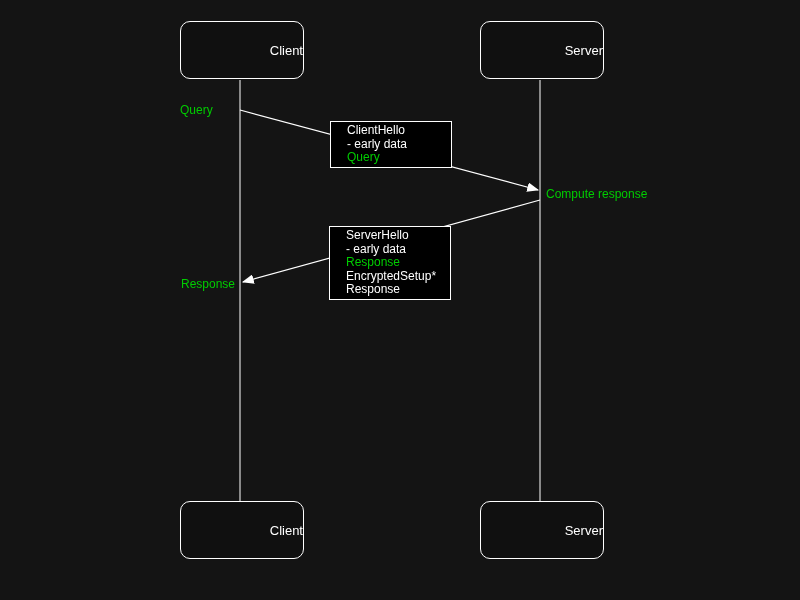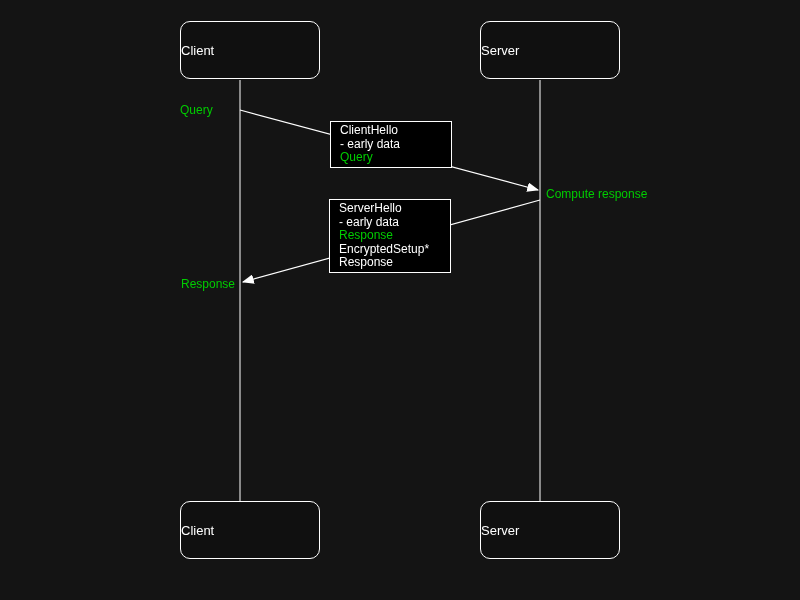--- a/index.html
+++ b/index.html
@@ -2,36 +2,36 @@
 <html><head>
 <meta charset="utf-8">
 <style>
   html,body{margin:0;padding:0;background:#141414;}
   .stage{
     position:relative;width:800px;height:600px;background:#141414;
     font-family:"Liberation Sans",sans-serif;overflow:hidden;
   }
   .layer{position:absolute;left:0;top:0;pointer-events:none;}
   .actor{
-    position:absolute;width:140px;height:58px;box-sizing:border-box;
+    position:absolute;width:124px;height:58px;box-sizing:border-box;
     border:1.5px solid #ffffff;border-radius:10px;background:#101010;
-    color:#ffffff;display:flex;align-items:center;justify-content:flex-start;
+    color:#ffffff;display:flex;align-items:center;justify-content:flex-end;
     font-size:13px;
   }
   .a-tl{left:180px;top:21px;}
   .a-tr{left:480px;top:21px;}
   .a-bl{left:180px;top:501px;}
   .a-br{left:480px;top:501px;}
   .msgbox{
     position:absolute;width:122px;box-sizing:border-box;
     border:1.5px solid #ffffff;background:#000000;color:#ffffff;
-    font-size:12px;line-height:13.5px;padding:2px 9px;
+    font-size:12px;line-height:13.5px;padding:2px 16px;
   }
   .m1{left:330px;top:121px;}
-  .m2{left:329px;top:199px;}
+  .m2{left:329px;top:226px;}
   .green{color:#00cc00;}
   .lbl{position:absolute;font-size:12px;color:#00cc00;white-space:nowrap;}
   .lbl-query{left:180px;top:103px;}
   .lbl-compute{left:546px;top:187px;}
   .lbl-response{left:181px;top:277px;}
 </style>
 </head>
 <body>
 
 <div class="stage">

